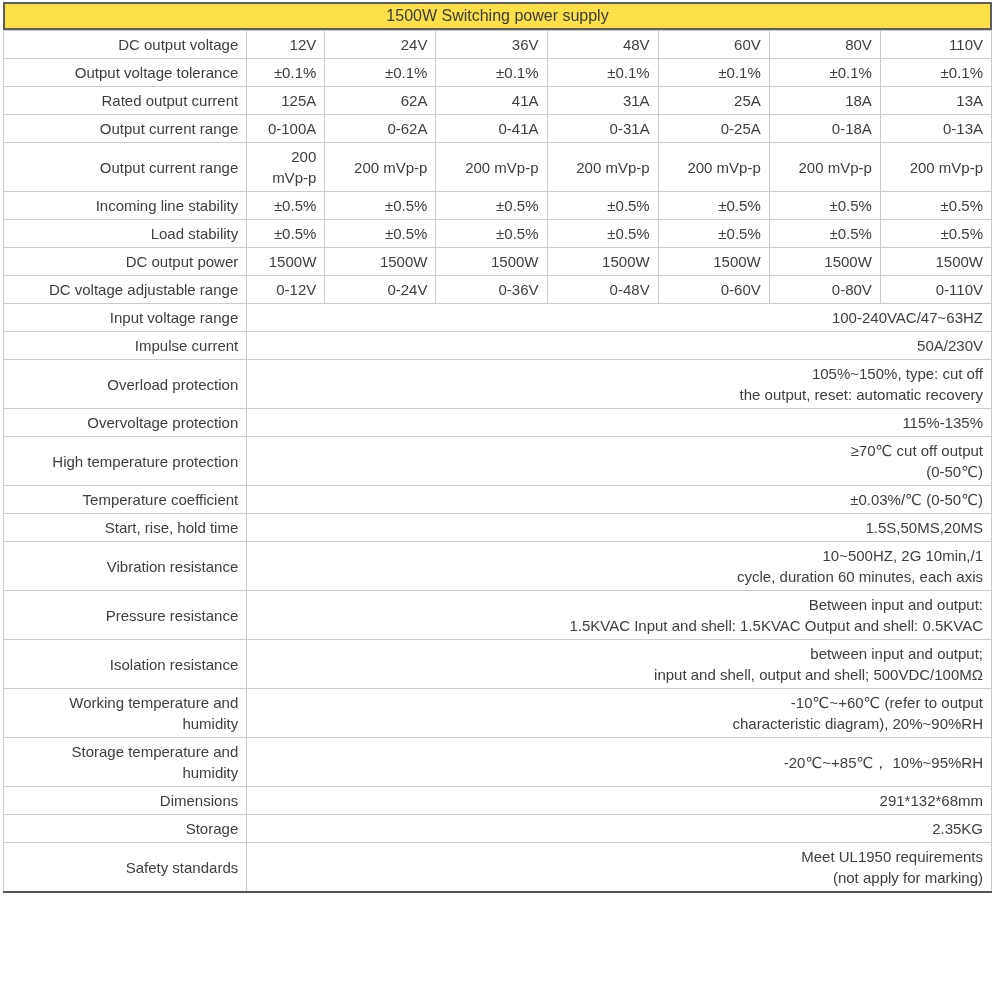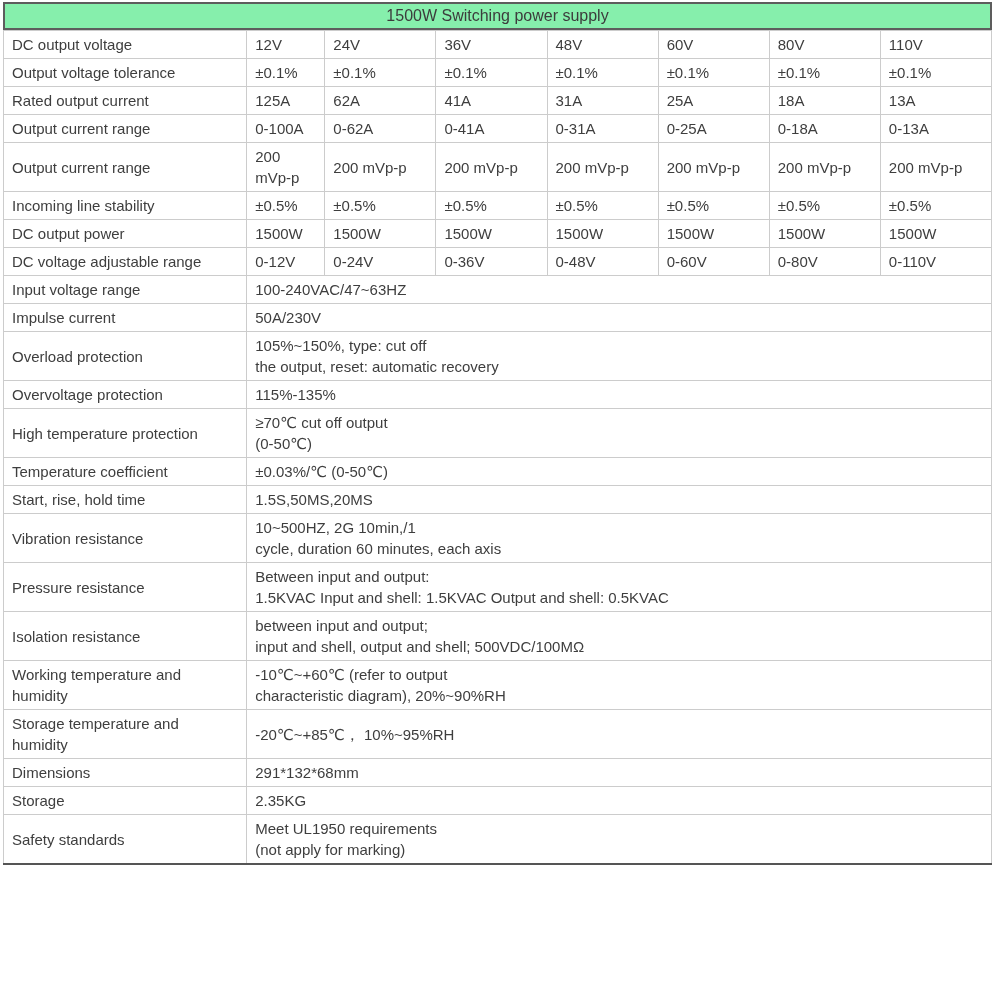--- a/index.html
+++ b/index.html
@@ -18,29 +18,30 @@
   .title-bar {
     box-sizing: border-box;
     width: 100%;
     height: 28px;
     border: 2px solid #5d5d5d;
     display: flex;
     align-items: center;
     justify-content: center;
     font-size: 16px;
     color: #3c3c3c;
-    background: #86efac;
+    background: #fde047;
   }
   table.spec {
     width: 100%;
     border-collapse: collapse;
     table-layout: fixed;
     font-size: 15px;
     color: #3e3e3e;
     border-bottom: 2px solid #555555;
+    text-align: right;
   }
   table.spec td {
     border: 1px solid #cccccc;
     padding: 3px 8px;
     line-height: 21px;
     vertical-align: middle;
     overflow: hidden;
   }
   td.lbl { }
   td.val { white-space: pre-line; }
@@ -124,20 +125,30 @@
         <td class="lbl">Incoming line stability</td>
         <td class="val">±0.5%</td>
         <td class="val">±0.5%</td>
         <td class="val">±0.5%</td>
         <td class="val">±0.5%</td>
         <td class="val">±0.5%</td>
         <td class="val">±0.5%</td>
         <td class="val">±0.5%</td>
       </tr>
       <tr>
+        <td class="lbl">Load stability</td>
+        <td class="val">±0.5%</td>
+        <td class="val">±0.5%</td>
+        <td class="val">±0.5%</td>
+        <td class="val">±0.5%</td>
+        <td class="val">±0.5%</td>
+        <td class="val">±0.5%</td>
+        <td class="val">±0.5%</td>
+      </tr>
+      <tr>
         <td class="lbl">DC output power</td>
         <td class="val">1500W</td>
         <td class="val">1500W</td>
         <td class="val">1500W</td>
         <td class="val">1500W</td>
         <td class="val">1500W</td>
         <td class="val">1500W</td>
         <td class="val">1500W</td>
       </tr>
       <tr>

